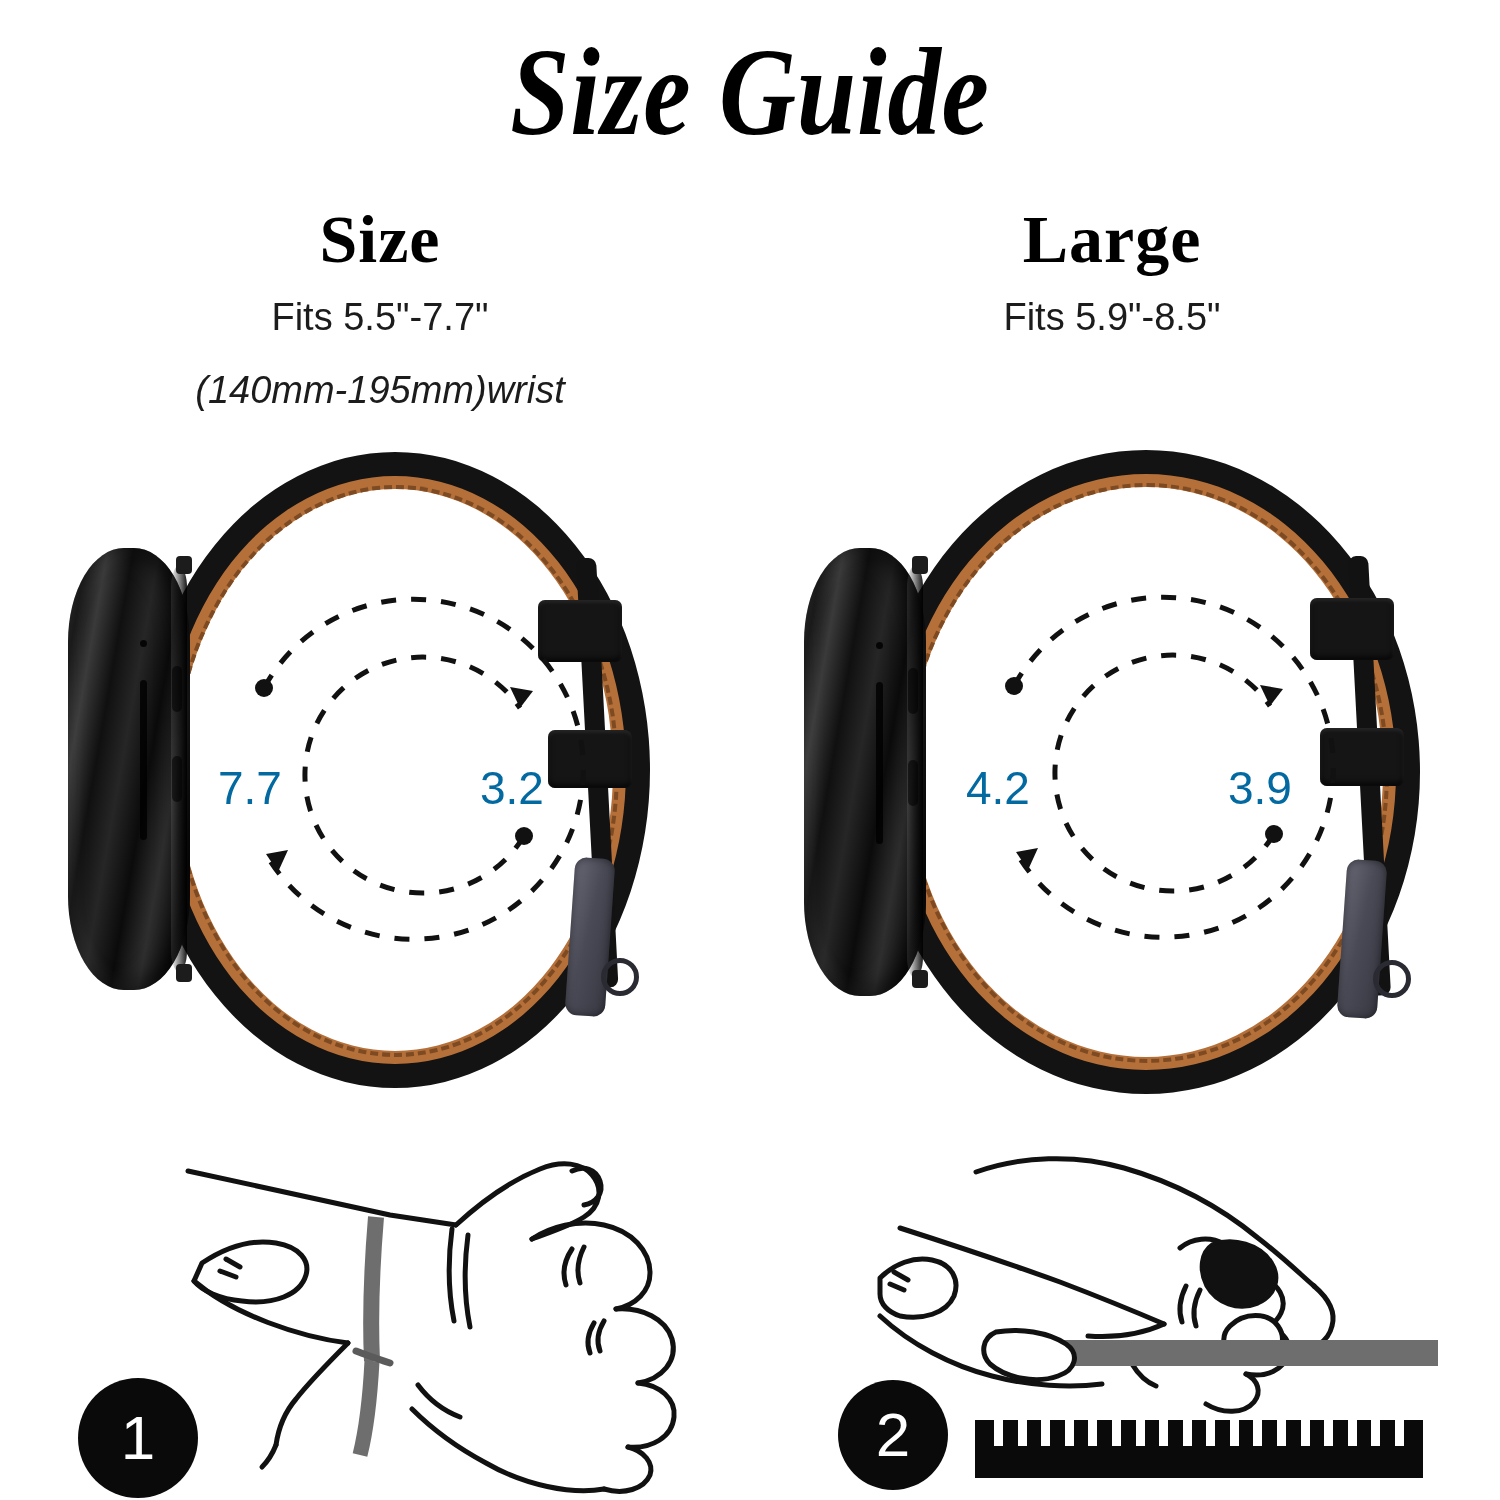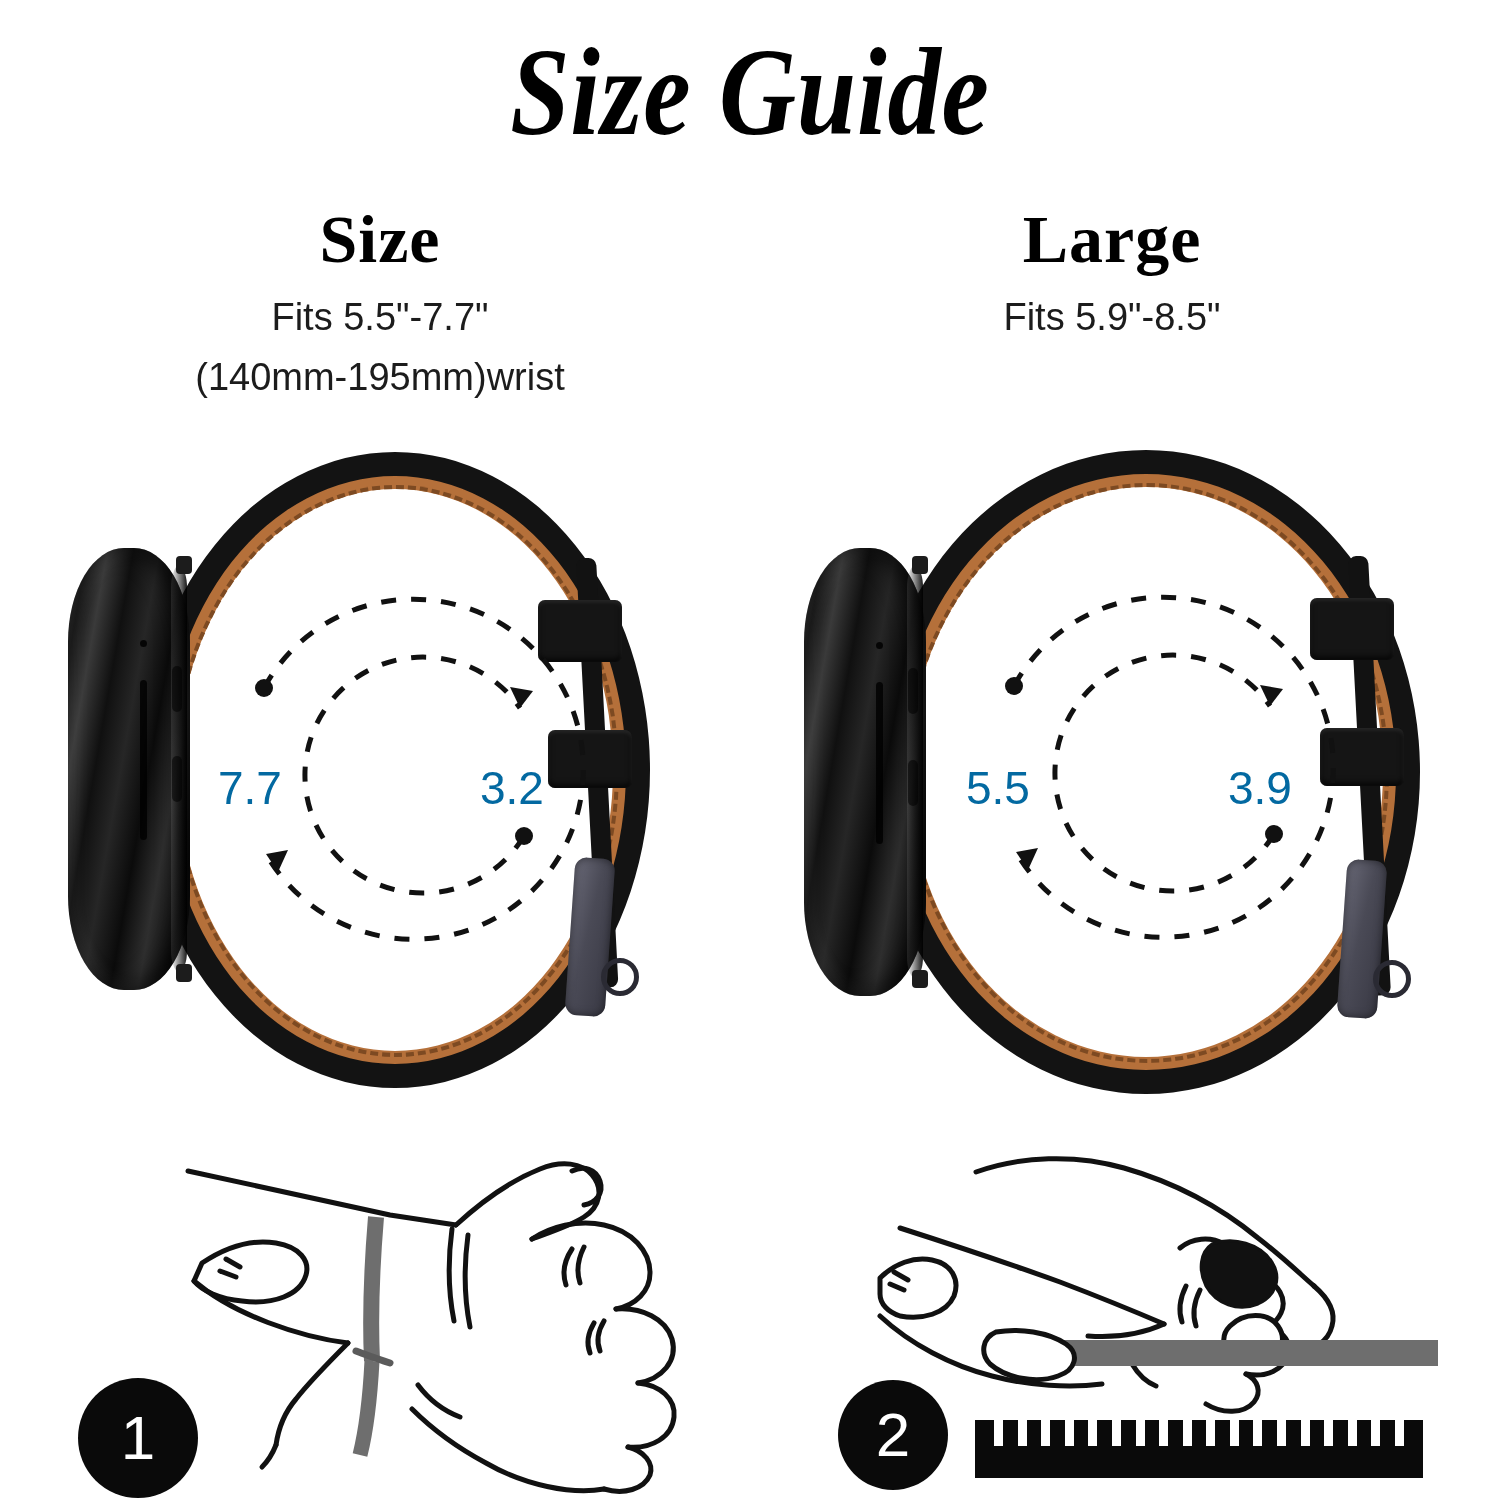--- a/index.html
+++ b/index.html
@@ -51,21 +51,21 @@
     letter-spacing: 1px;
   }
   .size-line {
     font-family: "Liberation Sans", sans-serif;
     font-size: 38px;
     line-height: 1.42;
     color: #1c1c1c;
     margin-top: 18px;
     font-weight: 400;
   }
-  .size-line.second { margin-top: 6px; }
+  .size-line.second { margin-top: 19px; font-style: italic; }
 
   
   .watch-block {
     position: absolute;
   }
 
   
   .band-outer {
     position: absolute;
     border-radius: 50%;
@@ -305,21 +305,21 @@
                  A 170 170 0 1 1 64 294" fill="none" stroke="#111111" stroke-width="5" stroke-dasharray="15 15" stroke-linecap="butt"></path>
         <circle cx="62" cy="128" r="9" fill="#111111"></circle>
         <polygon points="64,294 86,290 76,312" fill="#111111"></polygon>
         <path d="M 322 276
                  A 118 118 0 1 1 318 148" fill="none" stroke="#111111" stroke-width="5" stroke-dasharray="15 15" stroke-linecap="butt"></path>
         <circle cx="322" cy="276" r="9" fill="#111111"></circle>
         <polygon points="318,148 308,127 331,131" fill="#111111"></polygon>
       </svg>
     </div>
 
-    <div class="dial-label" style="left:166px; top:325px;">5.5</div>
+    <div class="dial-label" style="left:166px; top:325px;">4.2</div>
     <div class="dial-label" style="left:428px; top:325px;">3.9</div>
   </div>
 
   <div class="step" style="left:180px; top:1155px; width:520px; height:345px;">
     <svg width="520" height="345" viewBox="0 0 520 345">
       <g fill="none" stroke="#111111" stroke-width="5" stroke-linecap="round" stroke-linejoin="round">
 
         <path d="M 8 16 L 210 60 L 276 70"></path>
 
         <path d="M 22 108 C 46 92 72 84 96 88 C 120 92 130 106 126 120

